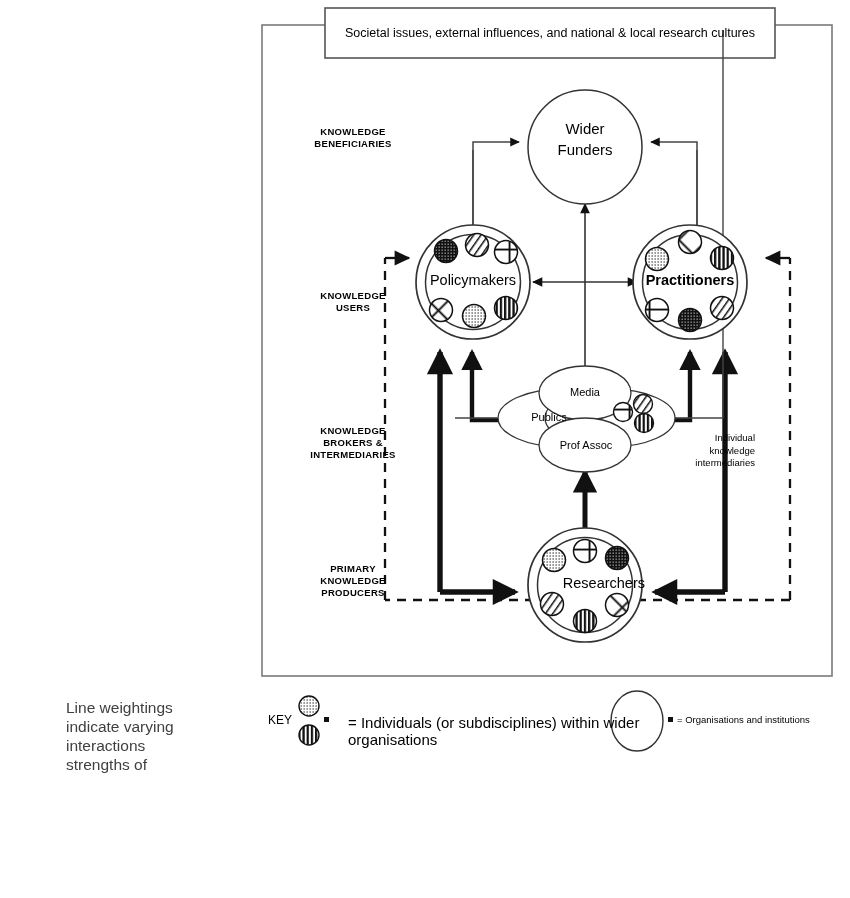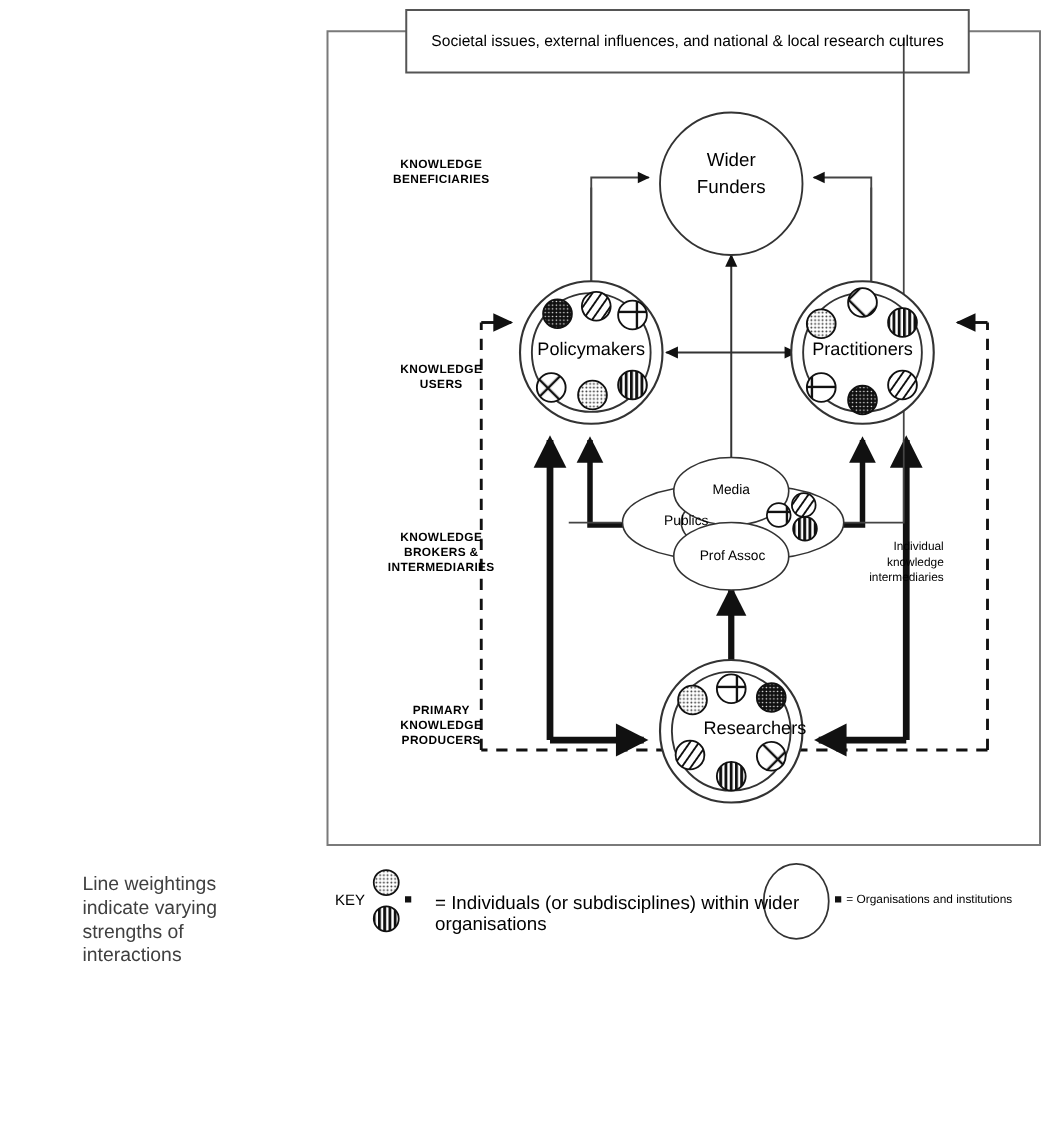--- a/index.html
+++ b/index.html
@@ -192,42 +192,42 @@
 </div>
 
 <div class="htxt" style="left:528px;top:118px;width:114px;text-align:center;font-size:15px;
             line-height:21px;">
   <div>Wider</div>
   <div>Funders</div>
 </div>
 
 <div class="htxt" style="left:413px;top:272px;width:120px;text-align:center;font-size:14.5px;">Policymakers</div>
 
-<div class="htxt" style="left:630px;top:272px;width:120px;text-align:center;font-size:14.5px;">Practitioners</div>
+<div class="htxt" style="left:630px;top:272px;width:120px;text-align:center;font-size:14.5px;font-weight:bold;">Practitioners</div>
 
 <div class="htxt" style="left:525px;top:575px;width:120px;text-align:right;font-size:14.5px;">Researchers</div>
 
 <div class="htxt" style="left:545px;top:386px;width:80px;text-align:center;font-size:11px;">Media</div>
 
 <div class="htxt" style="left:511px;top:411px;width:76px;text-align:center;font-size:11px;">Publics</div>
 
 <div class="htxt" style="left:543px;top:439px;width:86px;text-align:center;font-size:11px;">Prof Assoc</div>
 
 <div class="htxt" style="left:651px;top:432px;width:104px;text-align:right;font-size:9.5px;
             line-height:12.5px;">
   <div>Individual</div>
   <div>knowledge</div>
   <div>intermediaries</div>
 </div>
 
 <div class="caption">
   <div>Line weightings</div>
   <div>indicate varying</div>
+  <div>interactions</div>
   <div>strengths of</div>
-  <div>interactions</div>
 </div>
 
 <div class="htxt" style="left:268px;top:713px;font-size:12px;">KEY</div>
 
 <div class="htxt" style="left:348px;top:714px;width:300px;font-size:15px;">= Individuals (or subdisciplines) within wider organisations</div>
 
 <div class="htxt" style="left:677px;top:714px;width:180px;font-size:9.5px;">= Organisations and institutions</div>
 
 </div>
 

